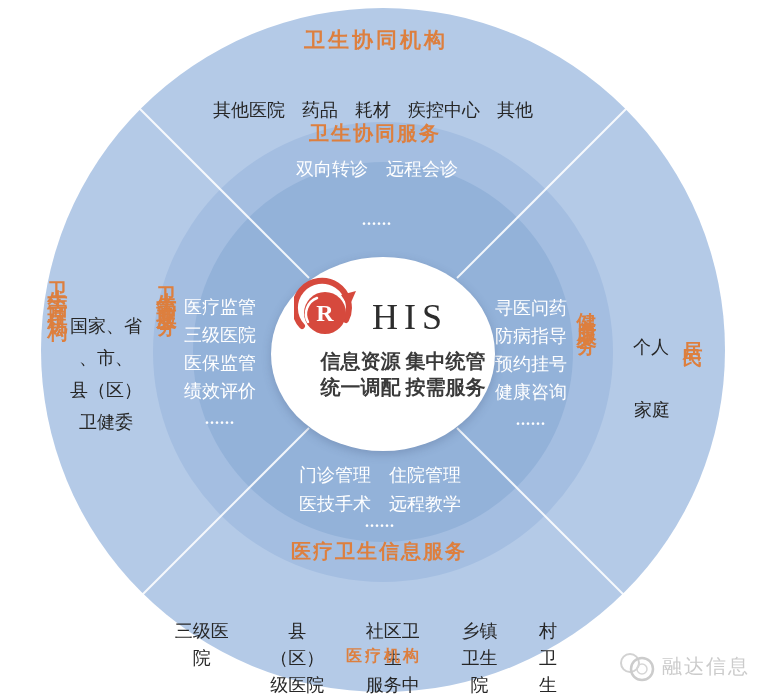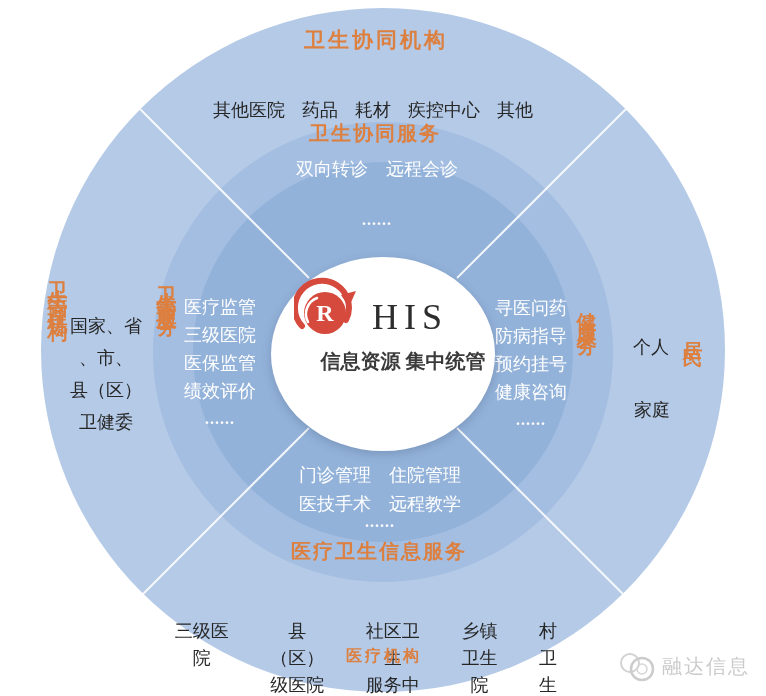--- a/index.html
+++ b/index.html
@@ -135,20 +135,21 @@
   <svg class="his-logo" width="68" height="68" viewBox="0 0 68 68">
     <path d="M 8 50 A 27 27 0 1 1 52 44" fill="none" stroke="#d6493d" stroke-width="6" stroke-linecap="round"></path>
     <polygon points="62,15 47,19 55,31" fill="#d6493d"></polygon>
     <circle cx="31" cy="37" r="21" fill="#d6493d"></circle>
     <path d="M 14 46 A 17 17 0 0 1 23 22" fill="none" stroke="#ffffff" stroke-width="2.5" stroke-linecap="round"></path>
     <text x="31" y="45" font-size="24" font-weight="bold" fill="#ffffff" text-anchor="middle" font-family="Liberation Serif, serif">R</text>
   </svg>
   <div class="abs his-name">HIS</div>
   <div class="abs cx slogan">
     <div>信息资源 集中统管</div>
+    <div>统一调配 按需服务</div>
   </div>
 
   <svg class="wm-logo" width="44" height="32" viewBox="0 0 44 32">
     <circle cx="14" cy="12" r="9" fill="none" stroke="#d2d2d2" stroke-width="2"></circle>
     <circle cx="26" cy="18" r="11" fill="none" stroke="#cccccc" stroke-width="2.5"></circle>
     <circle cx="26" cy="18" r="5" fill="none" stroke="#d6d6d6" stroke-width="1.5"></circle>
   </svg>
   <div class="abs wm-text">融达信息</div>
 
 </div>

